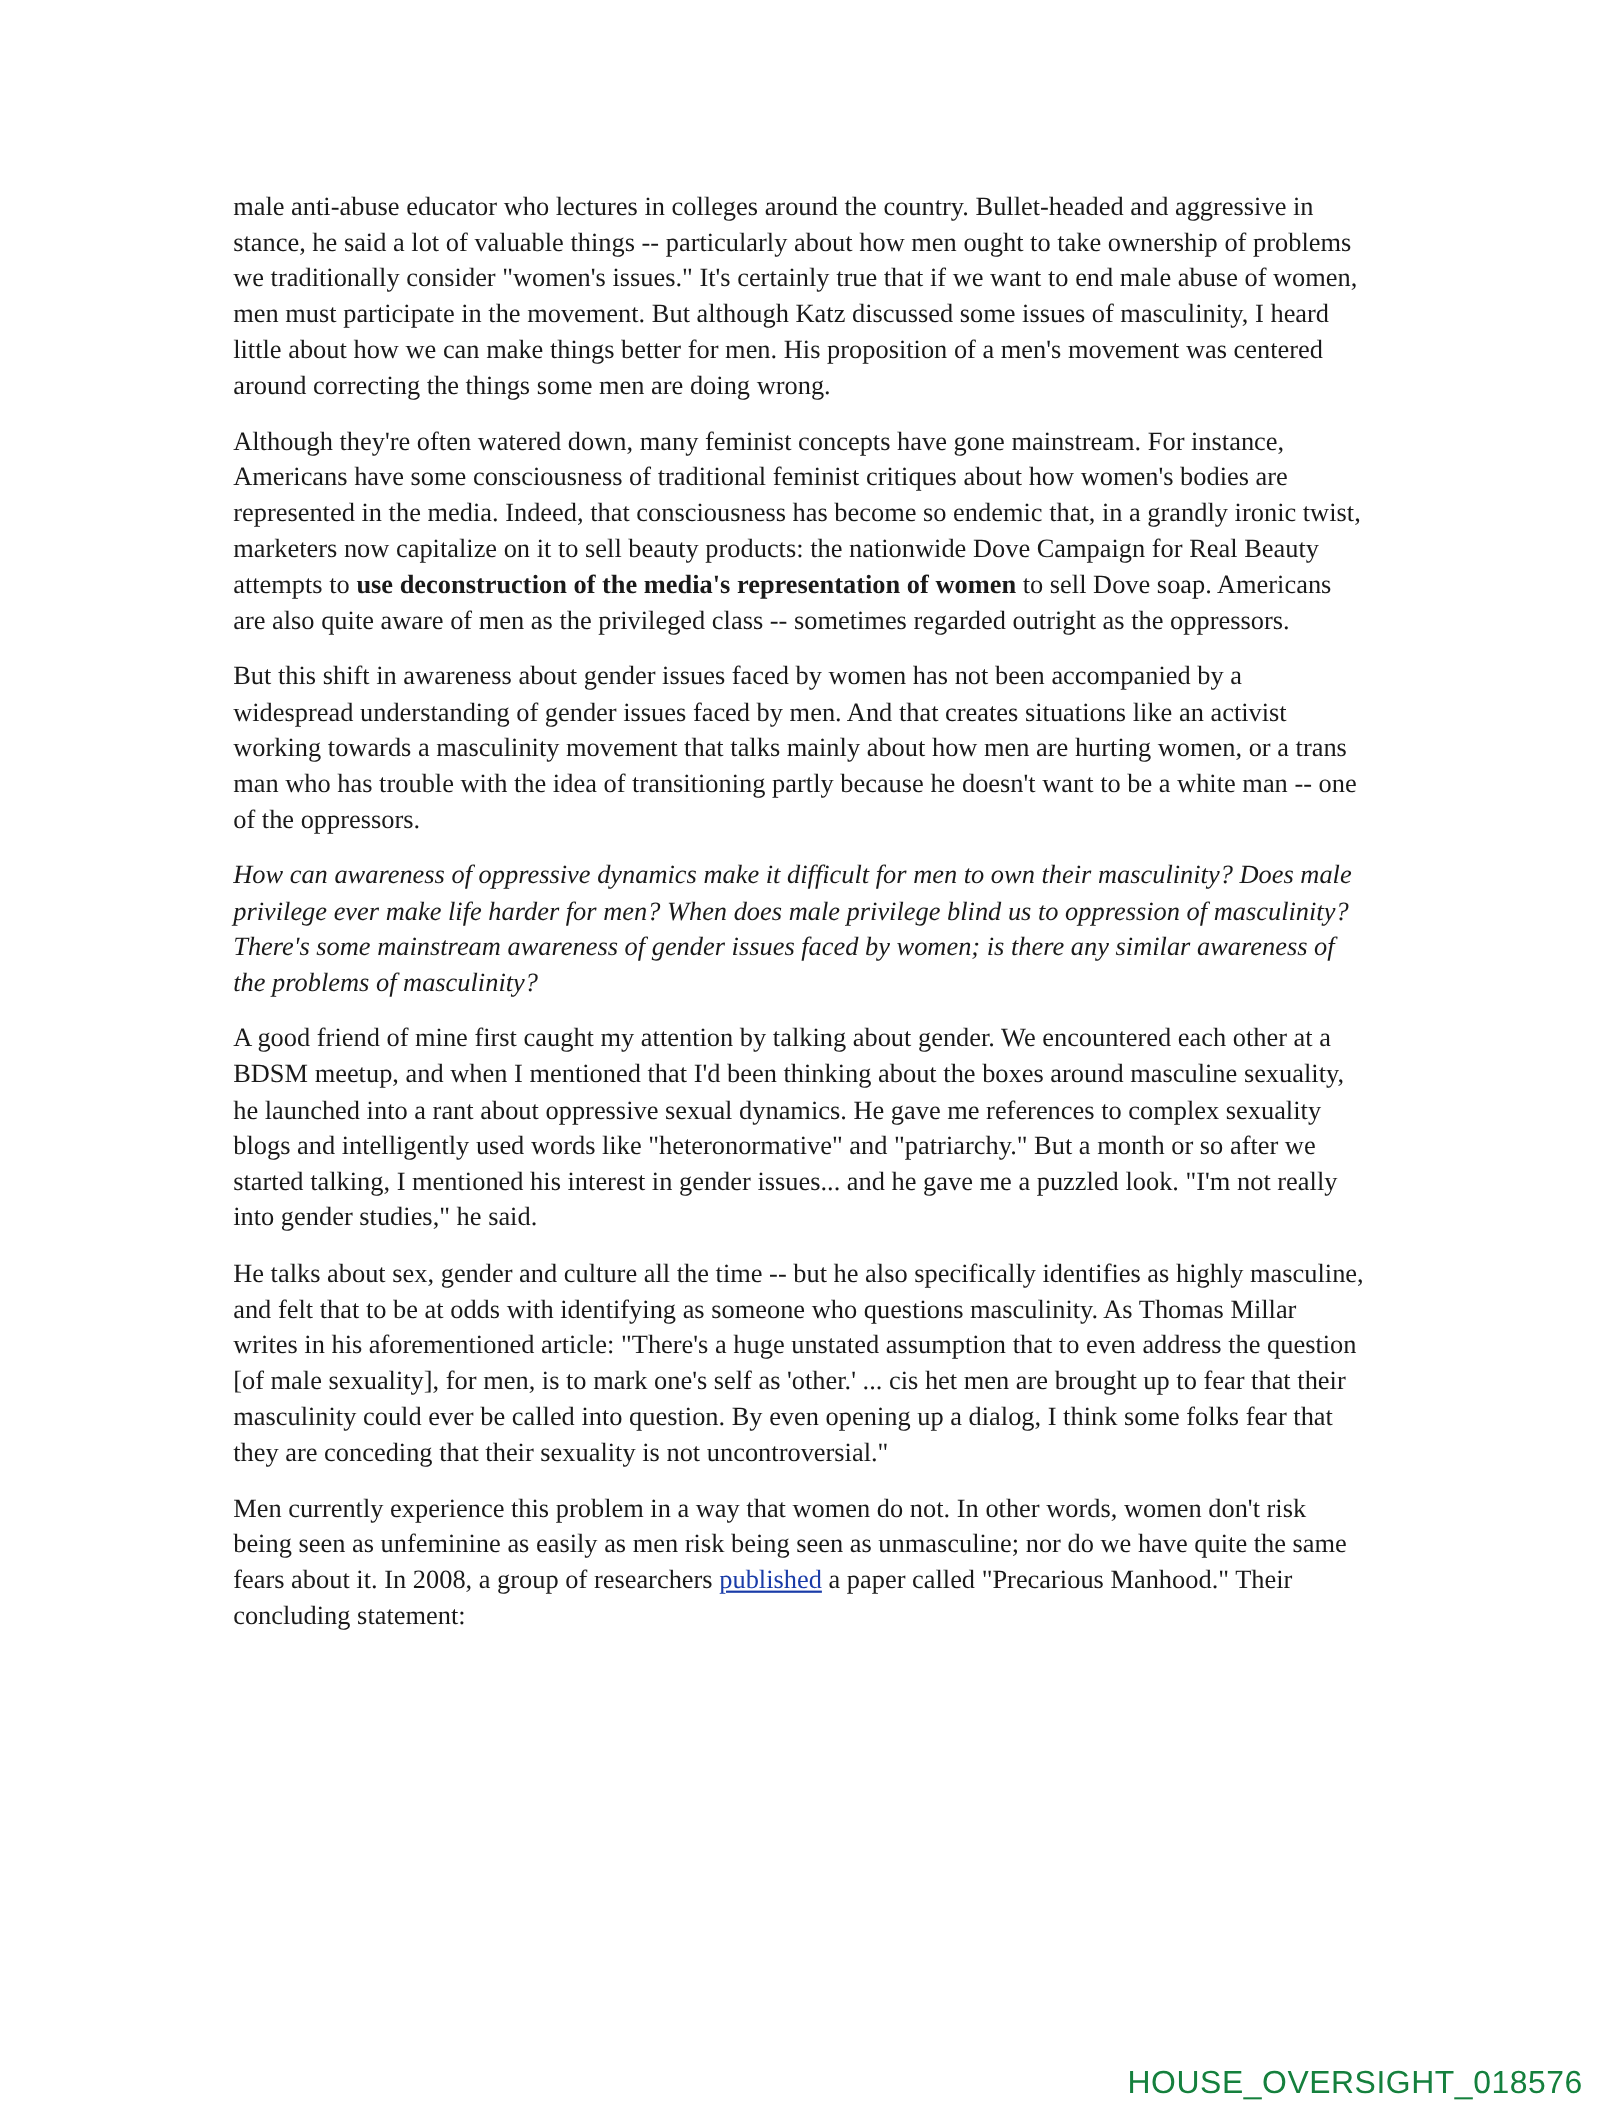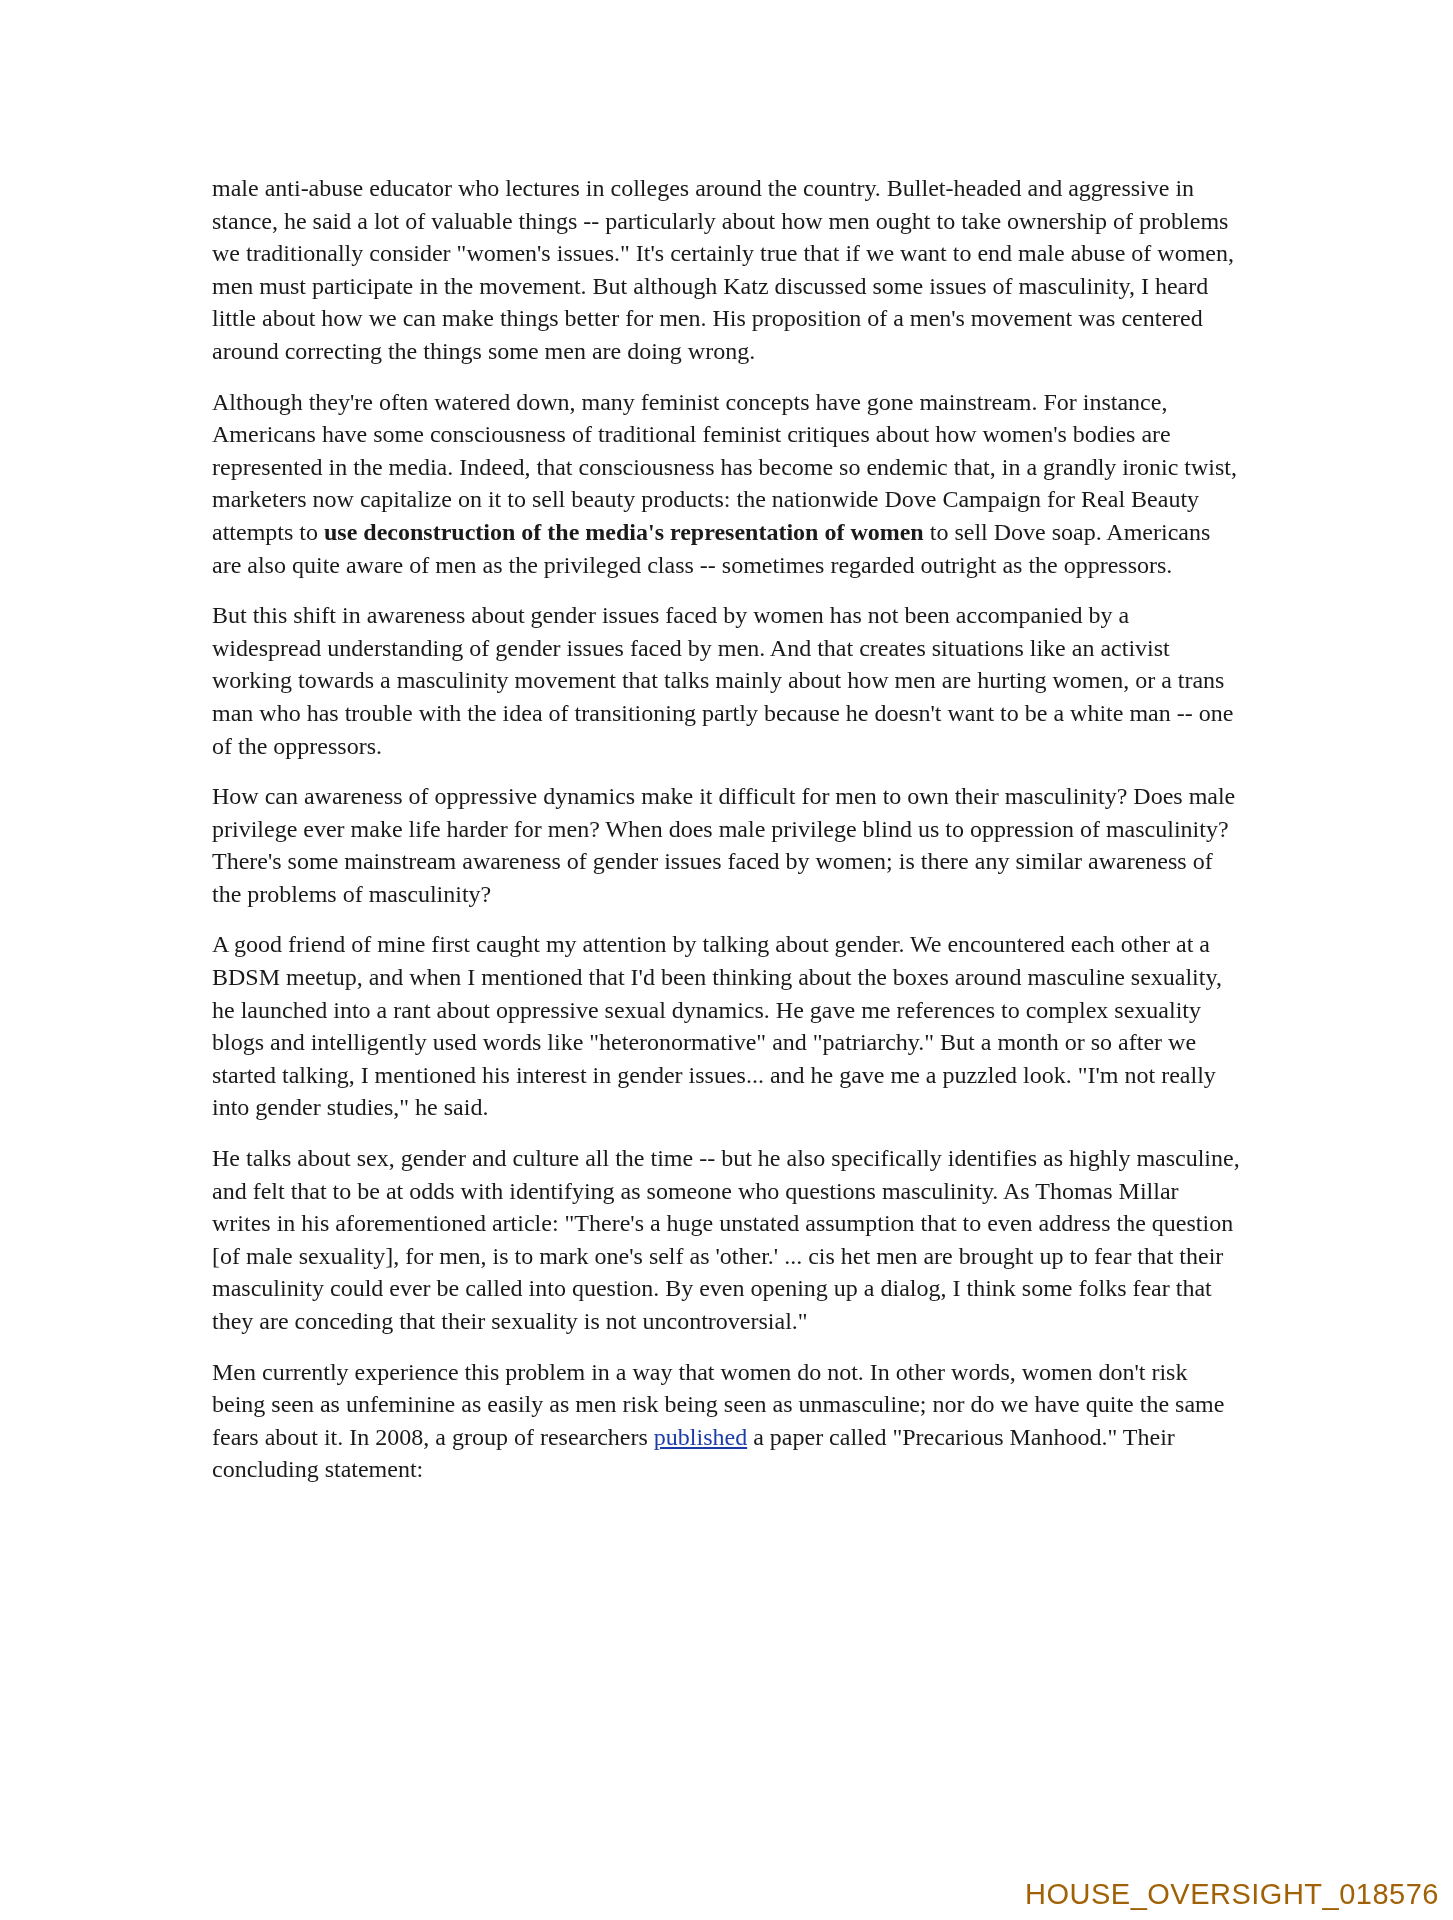--- a/index.html
+++ b/index.html
@@ -8,31 +8,31 @@
     position: absolute;
     left: 212px;
     top: 172px;
     width: 1030px;
     font-family: "Liberation Serif", "DejaVu Serif", serif;
     font-size: 24px;
     line-height: 32.6px;
     color: #1a1a1a;
   }
   .para { margin: 0 0 18px 0; }
-  .para.italic { }
+  .para.italic { font-style: italic; }
   .bold { font-weight: bold; }
   a.link { color: #1a3ca8; text-decoration: underline; font-family: Liberation Serif, serif; }
   .footer-id {
     position: absolute;
     right: 14px;
     top: 1878px;
     font-family: "Liberation Sans", "DejaVu Sans", sans-serif;
     font-size: 29px;
     letter-spacing: 0.5px;
-    color: #a16207;
+    color: #15803d;
   }
 </style>
 </head>
 <body>
 
 <div class="page-text">
   <p class="para">male anti-abuse educator who lectures in colleges around the country. Bullet-headed and aggressive in stance, he said a lot of valuable things -- particularly about how men ought to take ownership of problems we traditionally consider "women's issues." It's certainly true that if we want to end male abuse of women, men must participate in the movement. But although Katz discussed some issues of masculinity, I heard little about how we can make things better for men. His proposition of a men's movement was centered around correcting the things some men are doing wrong.</p>
 
   <p class="para"><span>Although they're often watered down, many feminist concepts have gone mainstream. For instance, Americans have some consciousness of traditional feminist critiques about how women's bodies are represented in the media. Indeed, that consciousness has become so endemic that, in a grandly ironic twist, marketers now capitalize on it to sell beauty products: the nationwide Dove Campaign for Real Beauty attempts to </span><span class="bold">use deconstruction of the media's representation of women</span><span> to sell Dove soap. Americans are also quite aware of men as the privileged class -- sometimes regarded outright as the oppressors.</span></p>
 

